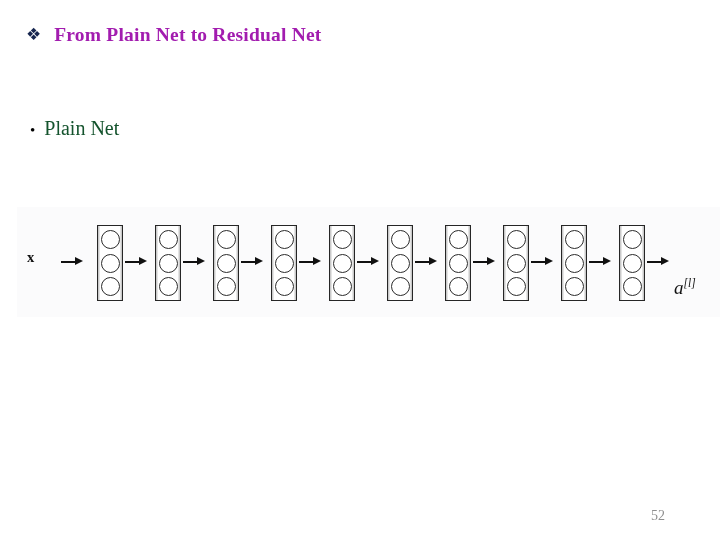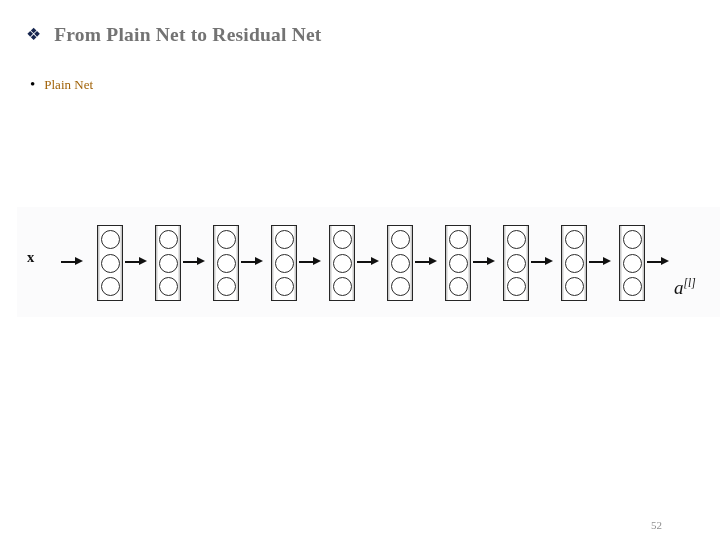--- a/index.html
+++ b/index.html
@@ -28,42 +28,43 @@
   #slide-title .bullet-diamond {
     font-size: 17px;
     line-height: 1;
     color: #17264f;
     position: relative;
     top: -1px;
   }
   #slide-title .title-text {
     font-size: 19.5px;
     font-weight: bold;
-    color: #737373;
+    color: #a21caf;
     letter-spacing: 0.2px;
   }
 
   
   #bullet-plain-net {
     position: absolute;
     left: 30px;
     top: 77px;
     display: flex;
     align-items: baseline;
     gap: 9px;
     white-space: nowrap;
   }
   #bullet-plain-net .bullet-dot {
     font-size: 15px;
     line-height: 1;
     color: #000000;
   }
   #bullet-plain-net .bullet-label {
-    font-size: 13px;
-    color: #a16207;
+    font-size: 20px;
+    color: #14532d;
+    margin-top: 40px;
   }
 
   
   #plain-net-diagram {
     position: absolute;
     left: 17px;
     top: 207px;
     width: 703px;
     height: 110px;
     background: #fbfbfc;
@@ -150,22 +151,22 @@
     height: 0;
     border-top: 4.5px solid transparent;
     border-bottom: 4.5px solid transparent;
     border-left: 8px solid #111111;
   }
 
   
   #page-number {
     position: absolute;
     left: 651px;
-    top: 519px;
-    font-size: 11px;
+    top: 508px;
+    font-size: 14px;
     color: #8f8f8f;
   }
 </style>
 </head>
 <body>
 
 <div id="slide-title">
   <span class="bullet-diamond">❖</span>
   <span class="title-text">From Plain Net to Residual Net</span>
 </div>

